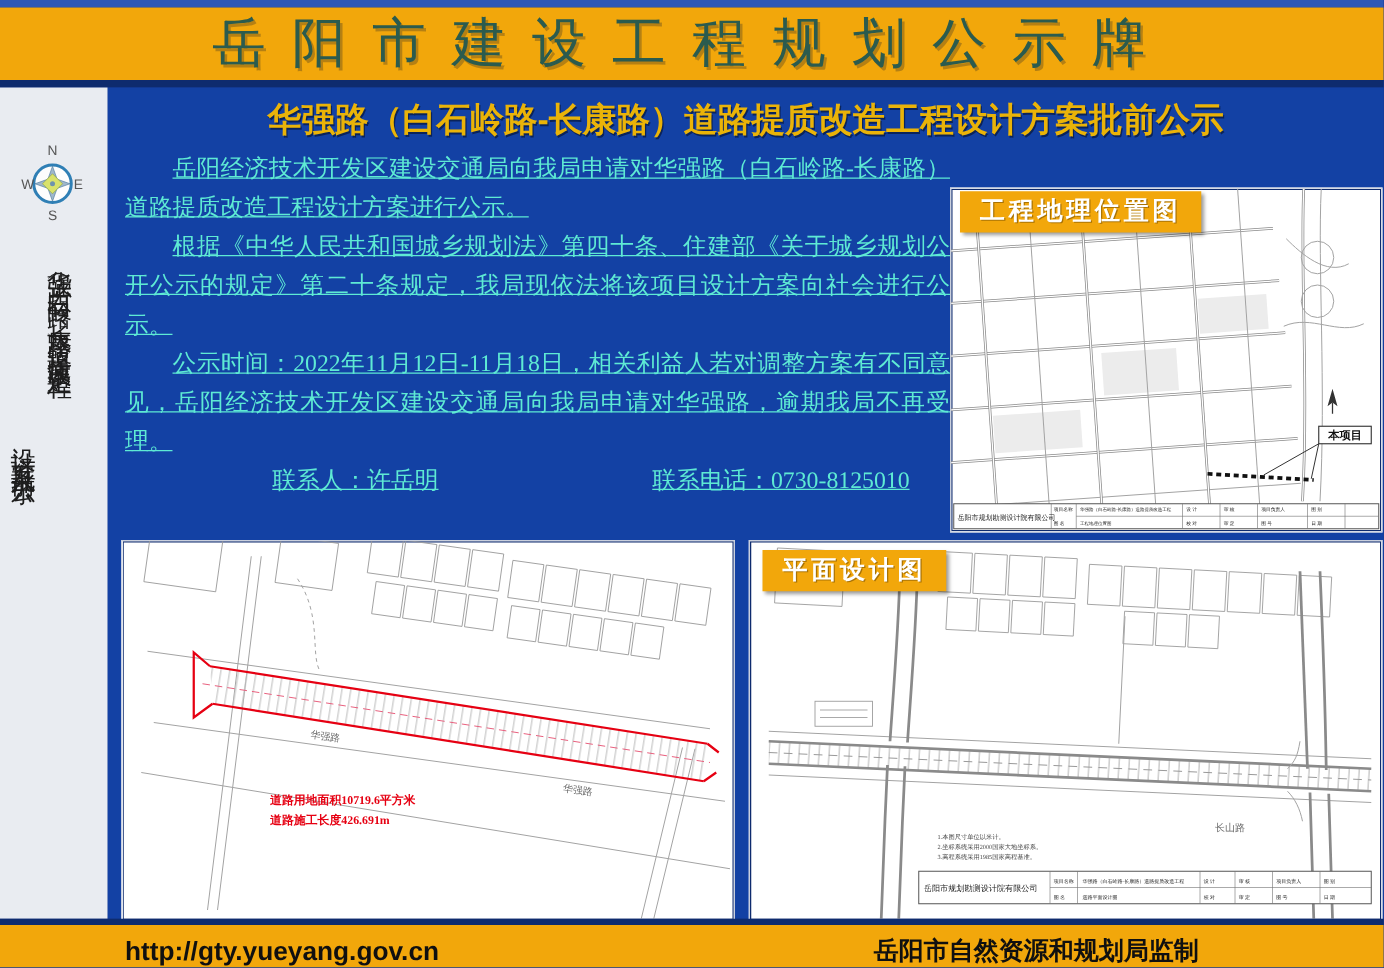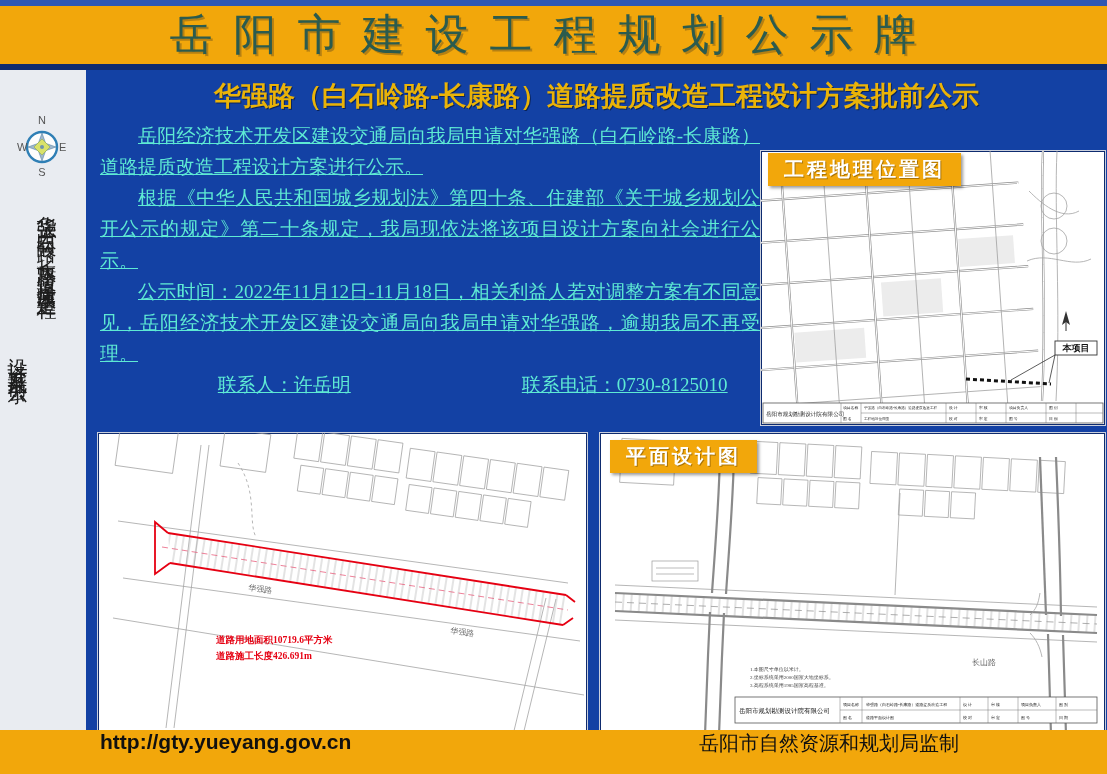--- a/index.html
+++ b/index.html
@@ -58,24 +58,24 @@
   .redtxt{fill:#E60012;font-size:9.5px;font-weight:bold;font-family:"Liberation Serif",serif;}
   .gtxt{fill:#666;font-size:8px;font-family:"Liberation Serif",serif;}
   .tb{stroke:#555;stroke-width:0.8;fill:#ffffff;}
   .tbl{stroke:#777;stroke-width:0.5;}
   .tbt{fill:#222;font-family:"Liberation Serif",serif;}
   .note{fill:#444;font-size:5px;font-family:"Liberation Serif",serif;}
   .dash-proj{stroke:#111;stroke-width:3;stroke-dasharray:4 3;fill:none;}
 
   
   .footer-strip{position:absolute;left:0;right:0;bottom:34px;height:5px;background:#0E2B6E;}
-  .footer{position:absolute;left:0;right:0;bottom:0;height:44px;background:#F2A70B;
-    display:flex;align-items:flex-start;}
+  .footer{position:absolute;left:0;right:0;bottom:0;height:34px;background:#F2A70B;
+    display:flex;align-items:flex-end;}
   .footer-url{margin-left:100px;font-size:21px;font-weight:bold;color:#101010;}
-  .footer-credit{margin-left:auto;margin-right:148px;font-size:20px;font-weight:normal;color:#101010;}
+  .footer-credit{margin-left:auto;margin-right:148px;font-size:20px;font-weight:bold;color:#101010;}
 </style>
 </head>
 <body>
 
 <div class="top-strip"></div>
 
 <div class="banner">
   <span class="banner-title">岳阳市建设工程规划公示牌</span>
 </div>
 <div class="banner-underline"></div>

